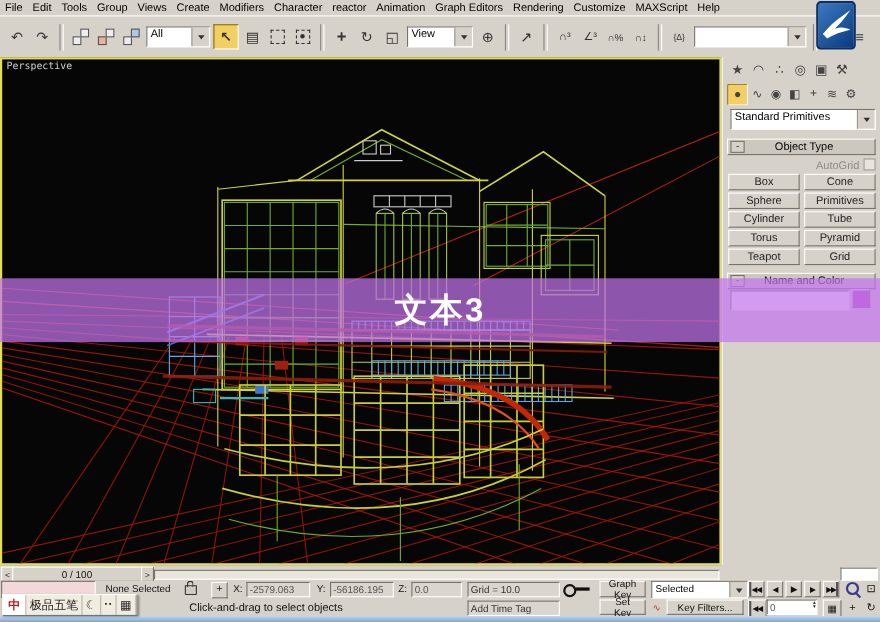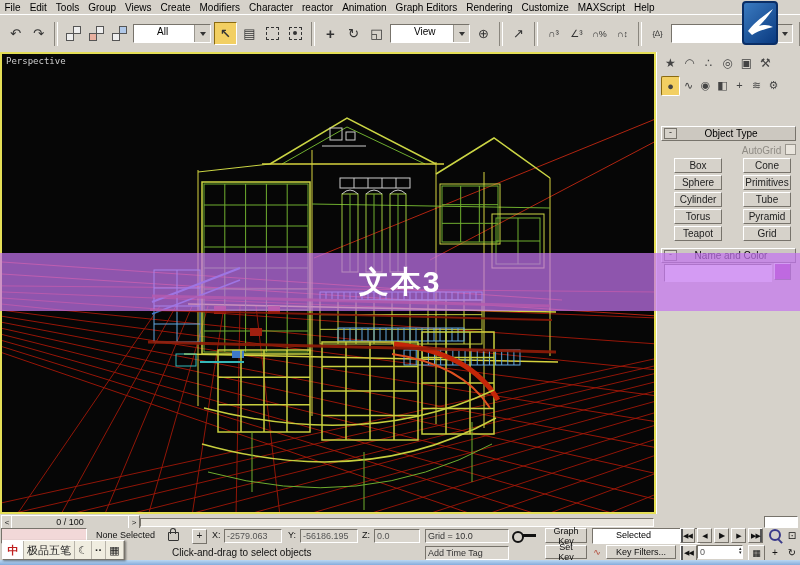--- a/index.html
+++ b/index.html
@@ -13,21 +13,21 @@
     background:#d6d2ca;font-size:10px;color:#000;}
   #menubar span{padding:0 4.5px;white-space:nowrap;}
   
   #toolbar{position:absolute;left:0;top:14px;width:800px;height:38px;display:flex;align-items:center;
     background:#d6d2ca;border-top:1px solid #fff;padding-left:4px;box-sizing:border-box;}
   .tbtn{width:21px;height:21px;margin:0 1px;display:flex;align-items:center;justify-content:center;
     font-size:13px;color:#333;background:#d6d2ca;flex:0 0 auto;}
   .tbtn.active{background:#f2cf62;border:1px solid;border-color:#8a6a10 #fff #fff #8a6a10;}
   .sep{width:2px;height:24px;border-left:1px solid #8a867e;border-right:1px solid #fff;margin:0 4px;flex:0 0 auto;}
   .dd{height:17px;display:flex;background:#fff;border:1px solid;border-color:#77736b #fff #fff #77736b;
-    align-items:stretch;flex:0 0 auto;margin:0 2px;padding-left:20px;}
+    align-items:stretch;flex:0 0 auto;margin:0 2px;}
   .dd-t{flex:1;font-size:10px;padding:1px 3px;color:#000;white-space:nowrap;overflow:hidden;}
   .dd-b{width:15px;background:#d6d2ca;border-left:1px solid #9a968e;display:flex;align-items:center;justify-content:center;}
   .dd-b::before{content:"";border:3px solid transparent;border-top:4px solid #333;margin-top:4px;}
   .g-undo::before{content:"↶";} .g-redo::before{content:"↷";}
   .lnk{position:relative;}
   .lnk::before,.lnk::after{content:"";position:absolute;width:6px;height:6px;border:1px solid #555;background:#eee;}
   .lnk::before{left:3px;top:10px;} .lnk::after{right:3px;top:3px;}
   .lnk.un::before{background:#e8b0a0;} .lnk.bind::after{background:#b0c8e8;}
   .g-selarrow::before{content:"↖";font-weight:bold;}
   .g-selname::before{content:"▤";}
@@ -55,22 +55,22 @@
   .cat.active{background:#f2cf62;border:1px solid;border-color:#8a6a10 #fff #fff #8a6a10;border-radius:2px;}
   #prim-dd{position:absolute;left:5px;top:47px;width:130px;}
   .rollout{position:absolute;left:4px;width:133px;height:13px;background:#ccc8c0;
     border:1px solid;border-color:#fff #77736b #77736b #fff;display:flex;align-items:center;font-size:10px;}
   .rollout .minus{width:11px;height:9px;margin:0 2px;background:#d6d2ca;border:1px solid #77736b;
     font-size:9px;line-height:7px;text-align:center;color:#222;}
   .rollout .rtitle{flex:1;text-align:center;padding-right:12px;}
   #autogrid{position:absolute;left:0;top:92px;width:144px;text-align:center;color:#8f8b84;font-size:10px;padding-left:40px;}
   #autogrid .cb{display:inline-block;width:9px;height:9px;background:#e9e5dd;border:1px solid #9a968e;
     vertical-align:-1px;margin-left:4px;}
-  .pbtn{position:absolute;width:48px;height:15px;font-size:10px;color:#222;display:flex;
-    align-items:center;justify-content:center;margin-left:12px;}
+  .pbtn{position:absolute;width:65px;height:15px;font-size:10px;color:#222;display:flex;
+    align-items:center;justify-content:center;}
   #namefield{position:absolute;left:7px;top:212px;width:102px;height:14px;}
   #colorswatch{position:absolute;left:117px;top:211px;width:15px;height:15px;border:1px solid;border-color:#fff #77736b #77736b #fff;}
   
   #timeslider{position:absolute;left:0;top:514px;width:800px;height:14px;background:#d6d2ca;}
   #ts-left,#ts-right{position:absolute;top:1px;width:10px;height:12px;font-size:8px;display:flex;
     align-items:center;justify-content:center;color:#222;}
   #ts-left{left:1px;} #ts-right{left:128px;}
   #ts-handle{position:absolute;left:11px;top:1px;width:116px;height:12px;font-size:9px;display:flex;
     align-items:center;justify-content:center;color:#111;}
   #ts-track{position:absolute;left:140px;top:4px;width:512px;height:7px;}
@@ -408,20 +408,24 @@
     </div>
     <div class="catrow">
       <span class="cat active">●</span>
       <span class="cat">∿</span>
       <span class="cat">◉</span>
       <span class="cat">◧</span>
       <span class="cat">+</span>
       <span class="cat">≋</span>
       <span class="cat">⚙</span>
     </div>
+    <span class="dd" id="prim-dd">
+      <span class="dd-t">Standard Primitives</span>
+      <span class="dd-b"></span>
+      </span>
     <div class="rollout" style="top:74px">
       <span class="minus">-</span>
       <span class="rtitle">Object Type</span>
     </div>
     <div id="autogrid">
       <span>AutoGrid</span><span class="cb"></span>
     </div>
     <button class="pbtn raised" style="left:5px;top:106px">Box</button>
     <button class="pbtn raised" style="left:74px;top:106px">Cone</button>
     <button class="pbtn raised" style="left:5px;top:123px">Sphere</button>

